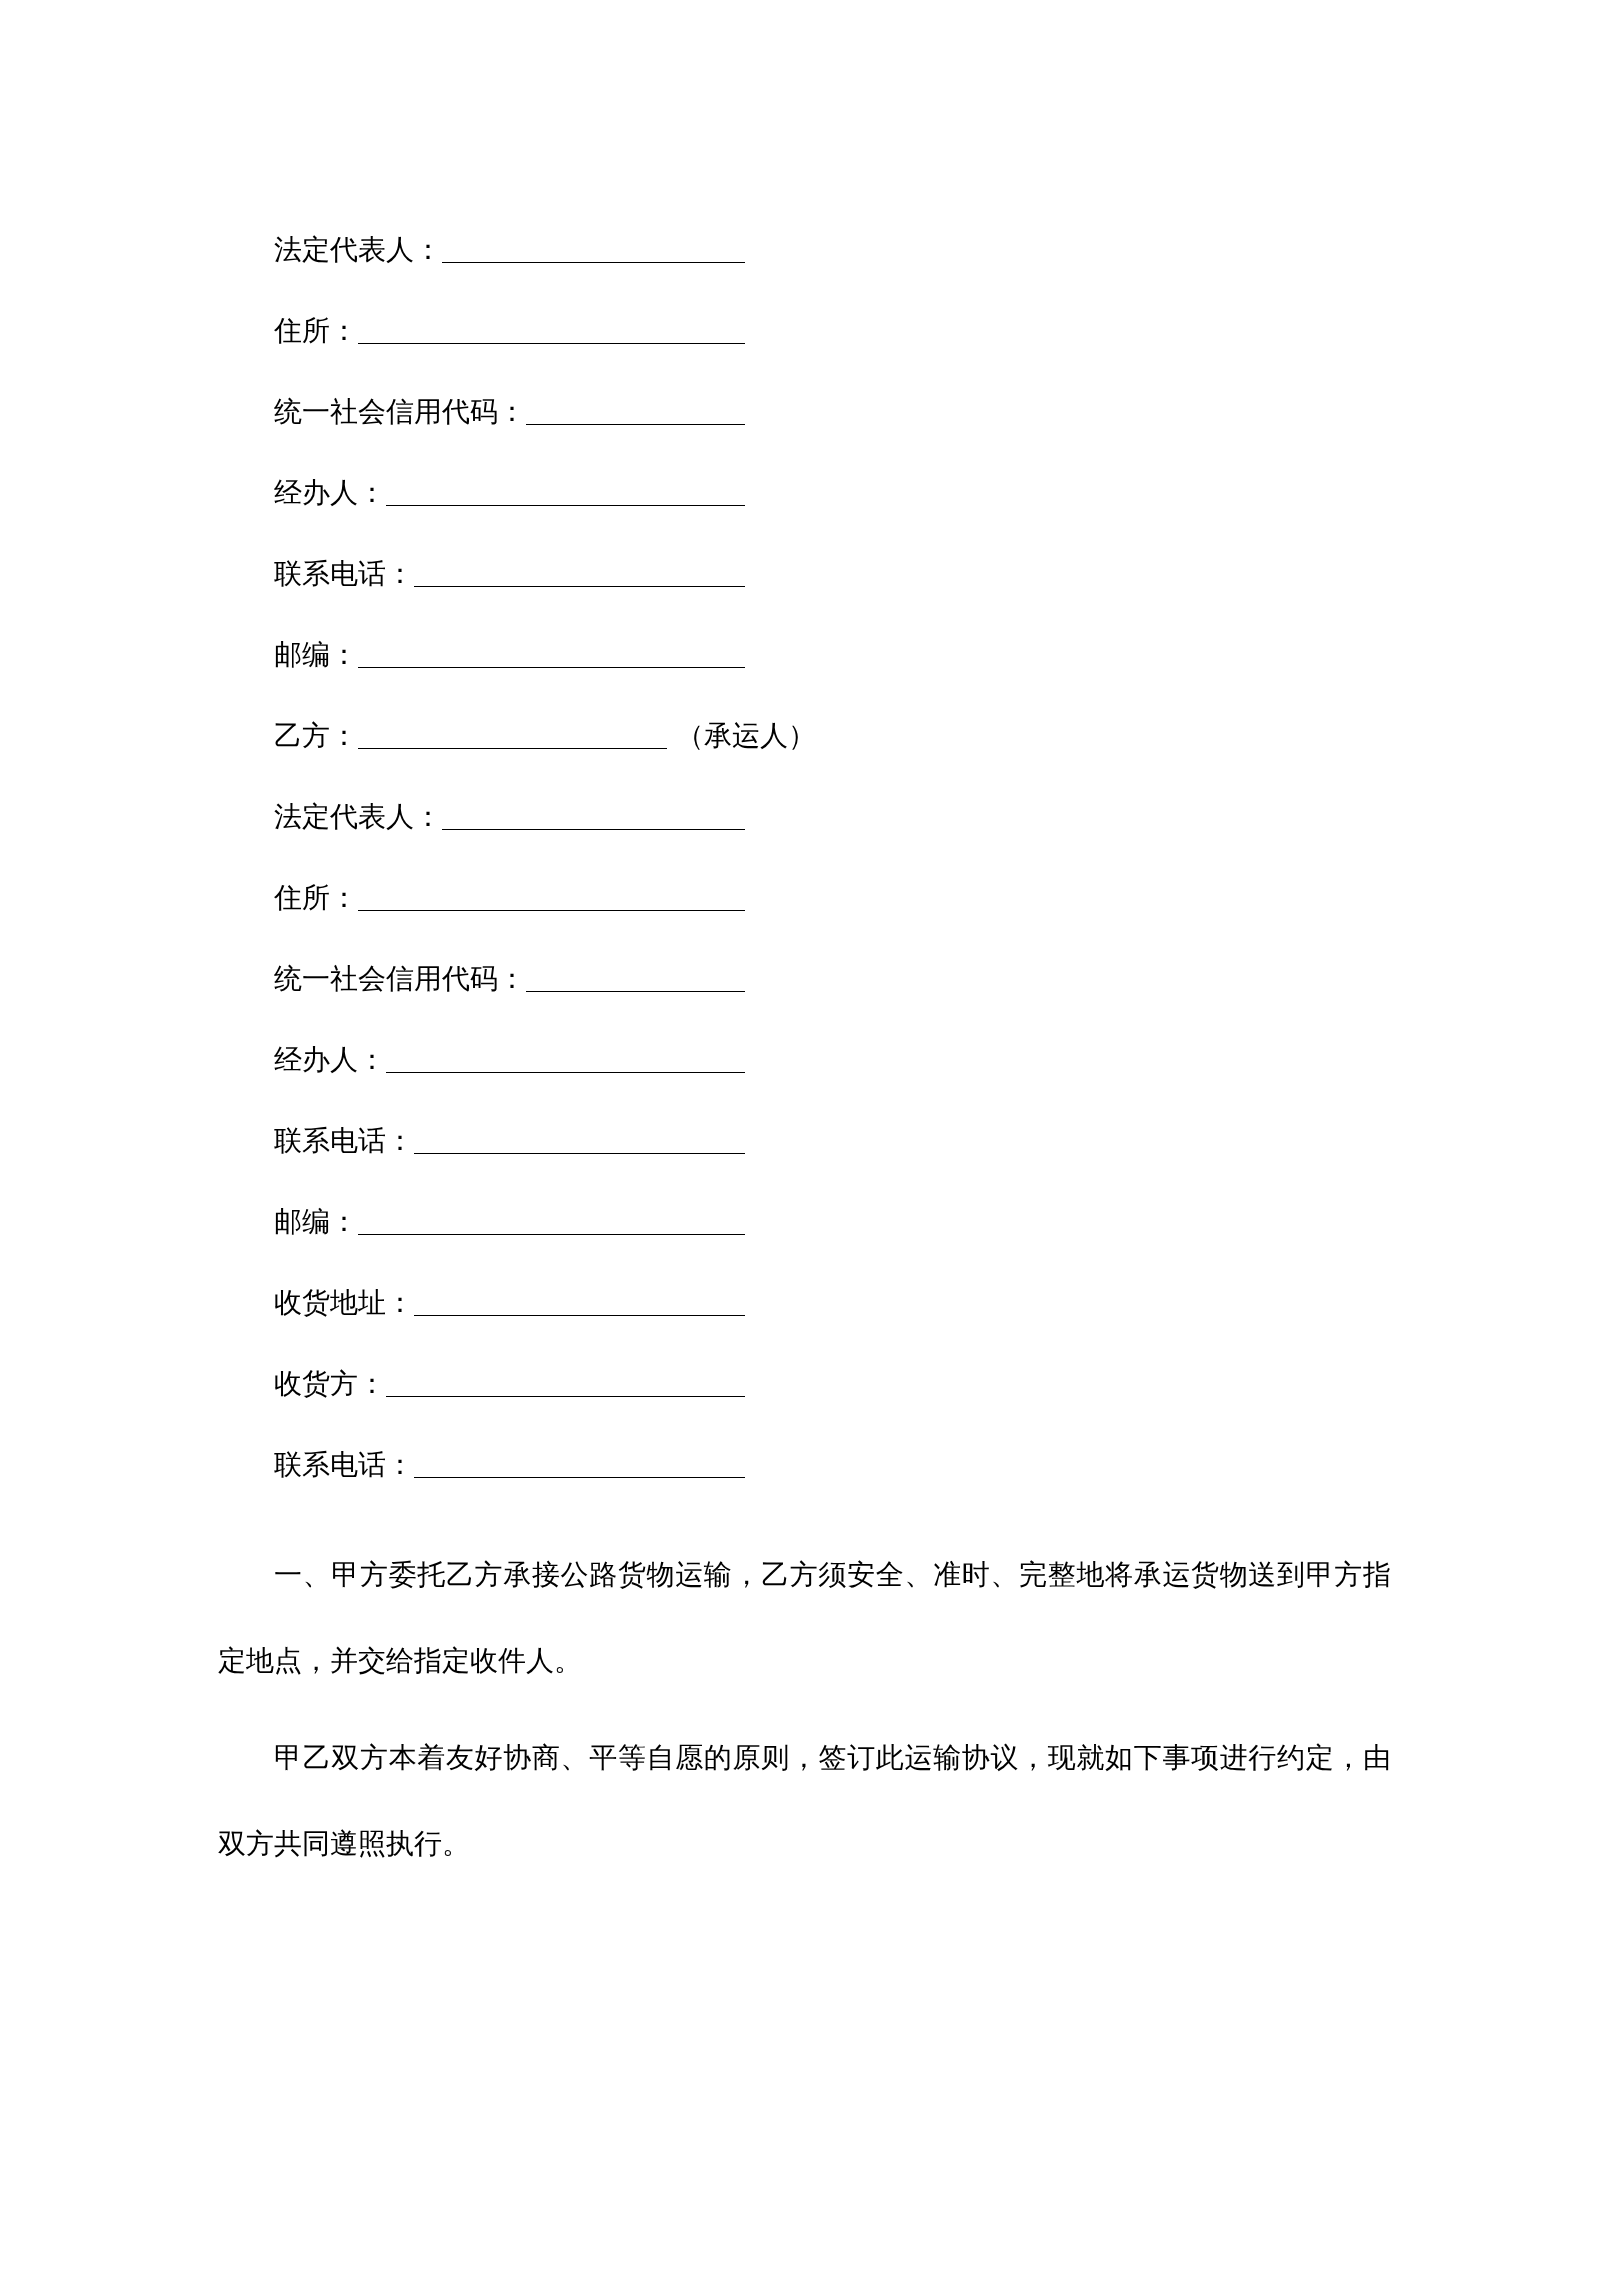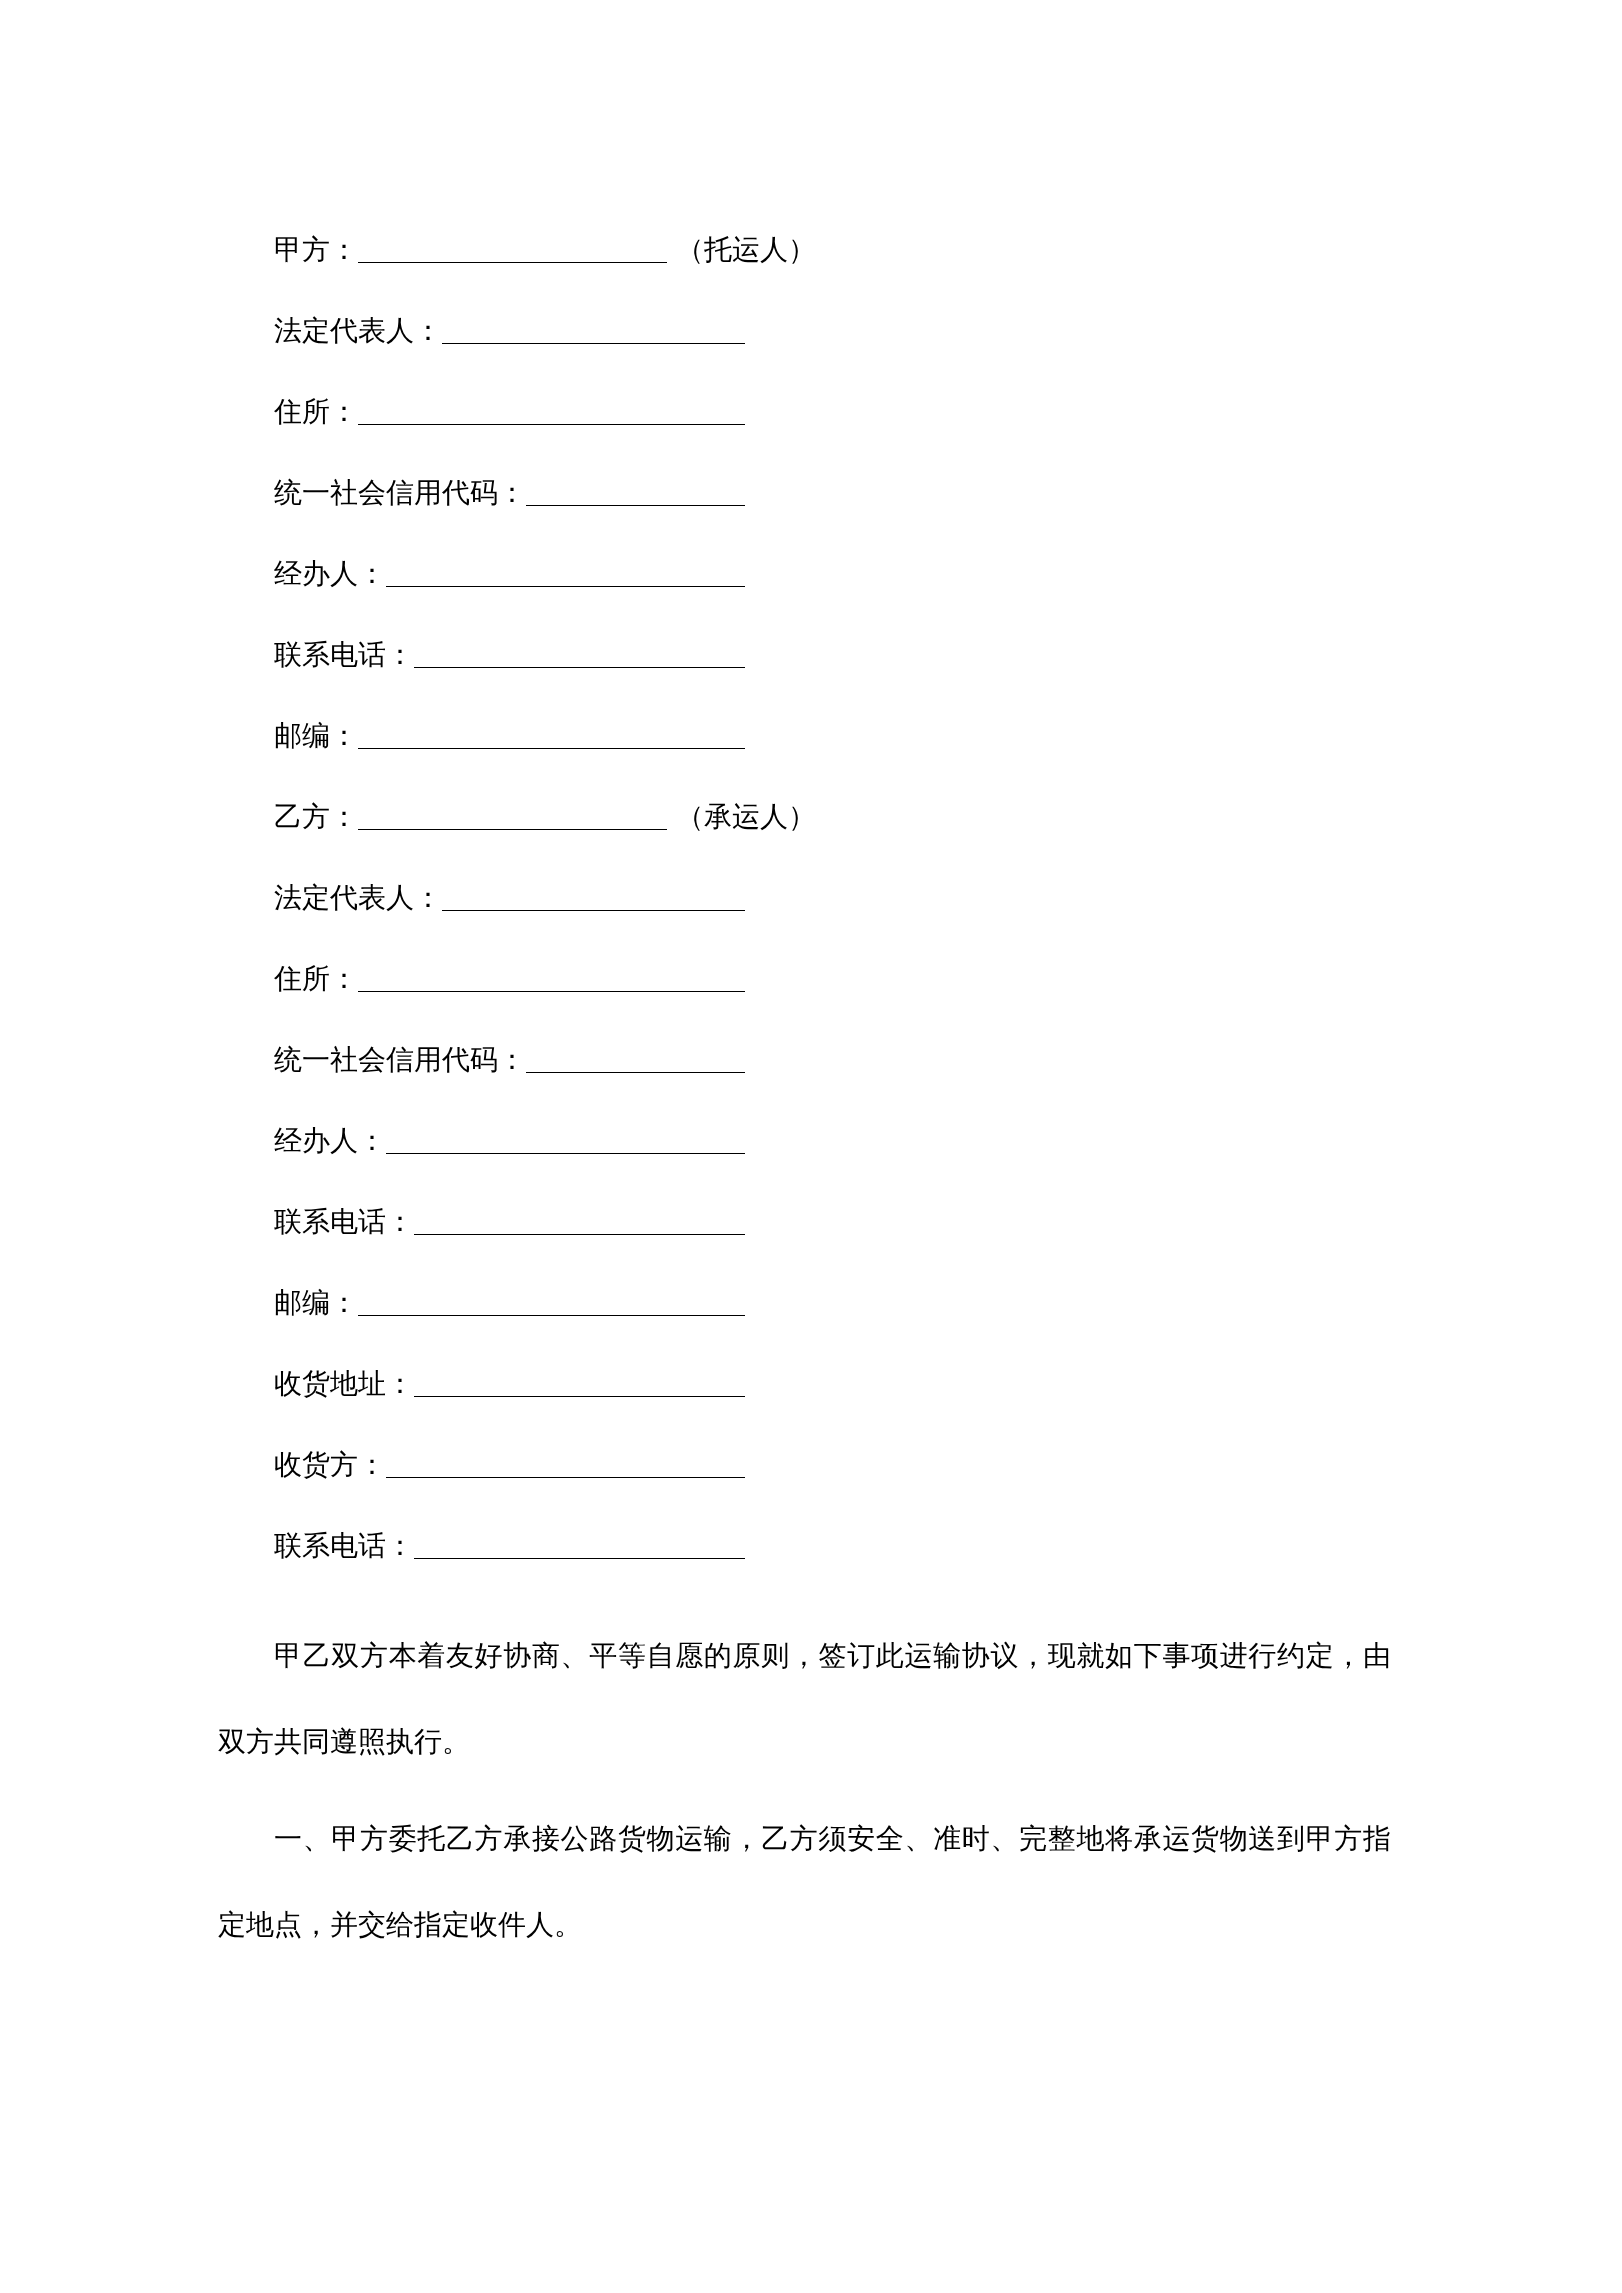--- a/index.html
+++ b/index.html
@@ -80,27 +80,20 @@
   }
 </style>
 </head>
 <body>
 
 <div class="page">
 
   <div id="sections">
       <div class="group">
         <div class="field-row">
-          <span class="field-main with-suffix">
-            <span class="field-label">甲方：</span>
-            <span class="blank-line"></span>
-          </span>
-          <span class="field-suffix">（托运人）</span>
-        </div>
-        <div class="field-row">
           <span class="field-main">
             <span class="field-label">法定代表人：</span>
             <span class="blank-line"></span>
           </span>
         </div>
         <div class="field-row">
           <span class="field-main">
             <span class="field-label">住所：</span>
             <span class="blank-line"></span>
           </span>
@@ -191,17 +184,17 @@
         <div class="field-row">
           <span class="field-main">
             <span class="field-label">联系电话：</span>
             <span class="blank-line"></span>
           </span>
         </div>
       </div>
     </div>
 
   <div id="paragraphs" class="paragraphs">
+      <p>一、甲方委托乙方承接公路货物运输，乙方须安全、准时、完整地将承运货物送到甲方指定地点，并交给指定收件人。</p>
       <p>甲乙双方本着友好协商、平等自愿的原则，签订此运输协议，现就如下事项进行约定，由双方共同遵照执行。</p>
-      <p>一、甲方委托乙方承接公路货物运输，乙方须安全、准时、完整地将承运货物送到甲方指定地点，并交给指定收件人。</p>
     </div>
 </div>
 
 
 </body></html>

